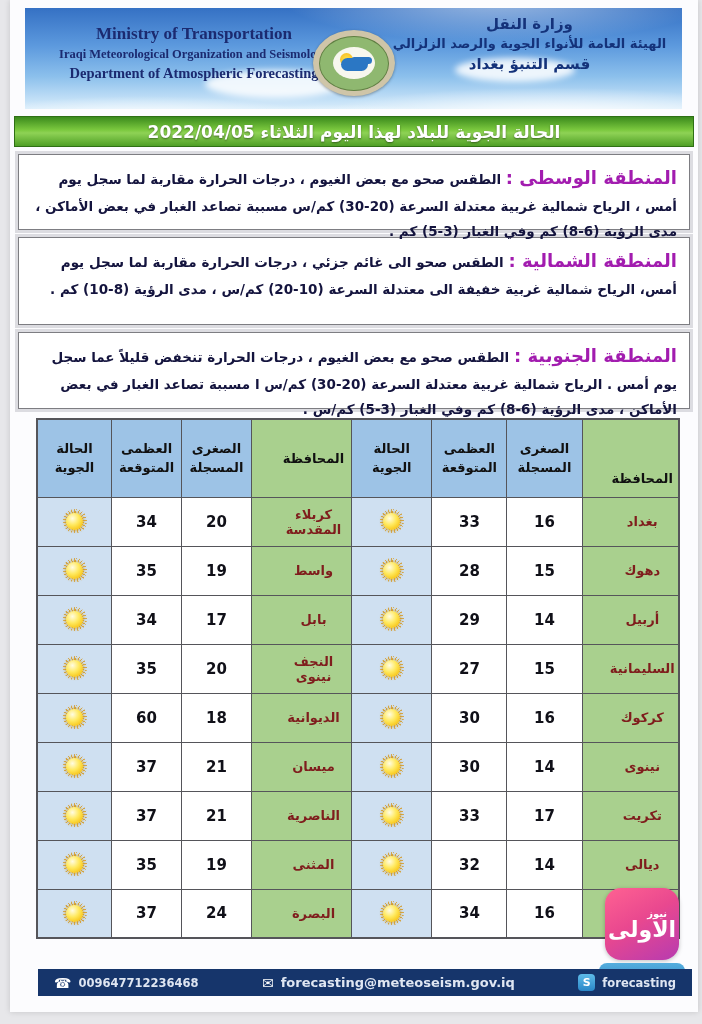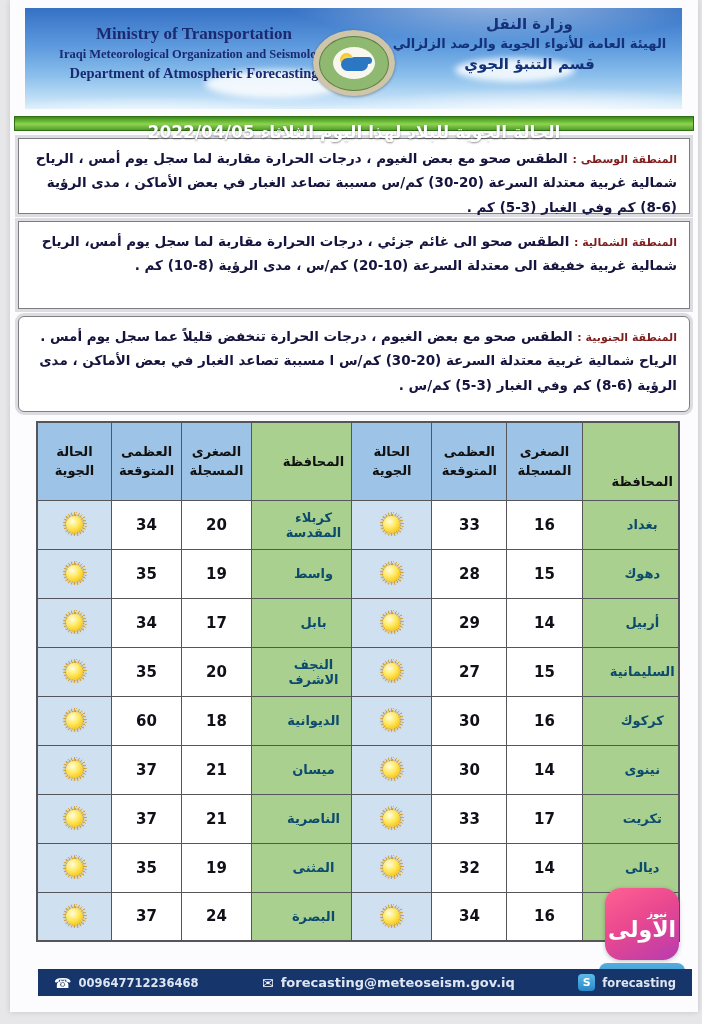--- a/index.html
+++ b/index.html
@@ -41,43 +41,43 @@
           box-shadow:0 1px 3px rgba(0,0,0,.35); }
   .logo-green { width:70px; height:55px; border-radius:50%; background:#8fb870;
           border:1px solid #5f7f42; display:flex; align-items:center; justify-content:center; }
   .logo-core { width:42px; height:32px; border-radius:50%; background:#f7f7ee; position:relative; overflow:hidden; }
   .logo-sun { position:absolute; left:7px; top:6px; width:13px; height:13px; border-radius:50%;
           background:radial-gradient(circle, #ffe24a, #f4b51e); }
   .logo-cloud { position:absolute; left:8px; top:11px; width:27px; height:13px; border-radius:8px;
           background:#2b77c4; box-shadow:7px -4px 0 -3px #2b77c4, -2px -3px 0 -4px #2b77c4; }
 
   
-  .title-bar { margin:7px 4px 0 4px; height:15px; line-height:31px; text-align:center;
+  .title-bar { margin:7px 4px 0 4px; height:31px; line-height:31px; text-align:center;
     background:linear-gradient(180deg,#3b8a1c 0%, #7cc93f 45%, #8ed255 55%, #4f9f26 100%);
     color:#ffffff; font-weight:bold; font-size:17px; direction:rtl;
     text-shadow:0 1px 2px rgba(0,0,0,.45); border:1px solid #2f7015; }
 
   
   .region-box { margin:7px 8px 0 8px; background:#ffffff; border:1px solid #7d7d82;
     box-shadow:0 0 0 3px #dcdce1; padding:7px 12px 4px 12px; direction:rtl; text-align:right;
     font-size:13.5px; font-weight:bold; color:#14143e; line-height:1.8; }
-  .region-box .r-label { color:#7f1d1d; font-size:11px; }
+  .region-box .r-label { color:#a21caf; font-size:18px; }
   .box-1 { height:76px; }
   .box-2 { height:88px; }
-  .box-3 { height:96px;border-radius:6px; }
+  .box-3 { height:77px; }
 
   
   table.forecast { margin:9px 18px 0 26px; width:644px; border-collapse:collapse;
     direction:rtl; table-layout:fixed; border:2px solid #55555a; }
   .forecast th, .forecast td { border:1px solid #55555a; text-align:center; vertical-align:middle; }
   .forecast th { height:78px; font-size:13px; color:#111; background:#9dc3e6; font-weight:bold; line-height:1.5; }
   .forecast th.green, .forecast td.city { background:#a9d08e;padding-left:24px; }
   .forecast th.city-low { vertical-align:bottom; padding-bottom:8px; }
   .forecast td { height:49px; }
-  .forecast td.city { font-size:13px; font-weight:bold; color:#0c4a6e; }
+  .forecast td.city { font-size:13px; font-weight:bold; color:#7f1d1d; }
   .forecast td.temp { background:#ffffff; font-size:15px; font-weight:bold; color:#101018; }
   .forecast td.cond { background:#cfe0f1; }
 
   .sun { width:24px; height:24px; border-radius:50%; display:inline-flex; align-items:center; justify-content:center;
     background:repeating-conic-gradient(from 3deg, rgba(214,156,44,.85) 0deg 5deg, rgba(214,156,44,0) 5deg 16deg); }
   .sun::before { content:""; width:17px; height:17px; border-radius:50%;
     background:radial-gradient(circle at 38% 32%, #fffce2 0%, #ffe95e 42%, #f8c81e 75%, #e9a318 100%);
     box-shadow:0 0 3px 1px rgba(206,150,26,.75); }
 
   
@@ -121,21 +121,21 @@
       <div class="logo-green">
         <div class="logo-core">
           <div class="logo-sun"></div>
           <div class="logo-cloud"></div>
         </div>
       </div>
     </div>
     <div class="hdr-ar">
       <div class="l1">وزارة النقل</div>
       <div class="l2">الهيئة العامة للأنواء الجوية والرصد الزلزالي</div>
-      <div class="l3">قسم التنبؤ الجوي</div>
+      <div class="l3">قسم التنبؤ بغداد</div>
     </div>
   </div>
 
   <div class="title-bar">الحالة الجوية للبلاد لهذا اليوم الثلاثاء  2022/04/05</div>
 
   <div class="region-box box-1">
     <span class="r-label">المنطقة الوسطى :</span><span> الطقس صحو مع بعض الغيوم ، درجات الحرارة مقاربة لما سجل يوم أمس ، الرياح شمالية غربية معتدلة السرعة (20-30) كم/س  مسببة تصاعد الغبار في بعض الأماكن ، مدى الرؤية (6-8) كم وفي الغبار (3-5) كم .</span>
   </div>
   <div class="region-box box-2">
     <span class="r-label">المنطقة الشمالية :</span><span> الطقس صحو الى غائم جزئي ، درجات الحرارة مقاربة لما سجل يوم أمس، الرياح شمالية غربية خفيفة الى معتدلة السرعة (10-20) كم/س ، مدى الرؤية (8-10) كم .</span>
@@ -199,21 +199,21 @@
       <td class="temp">17</td>
       <td class="temp">34</td>
       <td class="cond"><span class="sun"></span></td>
     </tr>
 
     <tr>
       <td class="city">السليمانية</td>
       <td class="temp">15</td>
       <td class="temp">27</td>
       <td class="cond"><span class="sun"></span></td>
-      <td class="city">النجف الاشرف</td>
+      <td class="city">النجف نينوى</td>
       <td class="temp">20</td>
       <td class="temp">35</td>
       <td class="cond"><span class="sun"></span></td>
     </tr>
 
     <tr>
       <td class="city">كركوك</td>
       <td class="temp">16</td>
       <td class="temp">30</td>
       <td class="cond"><span class="sun"></span></td>

